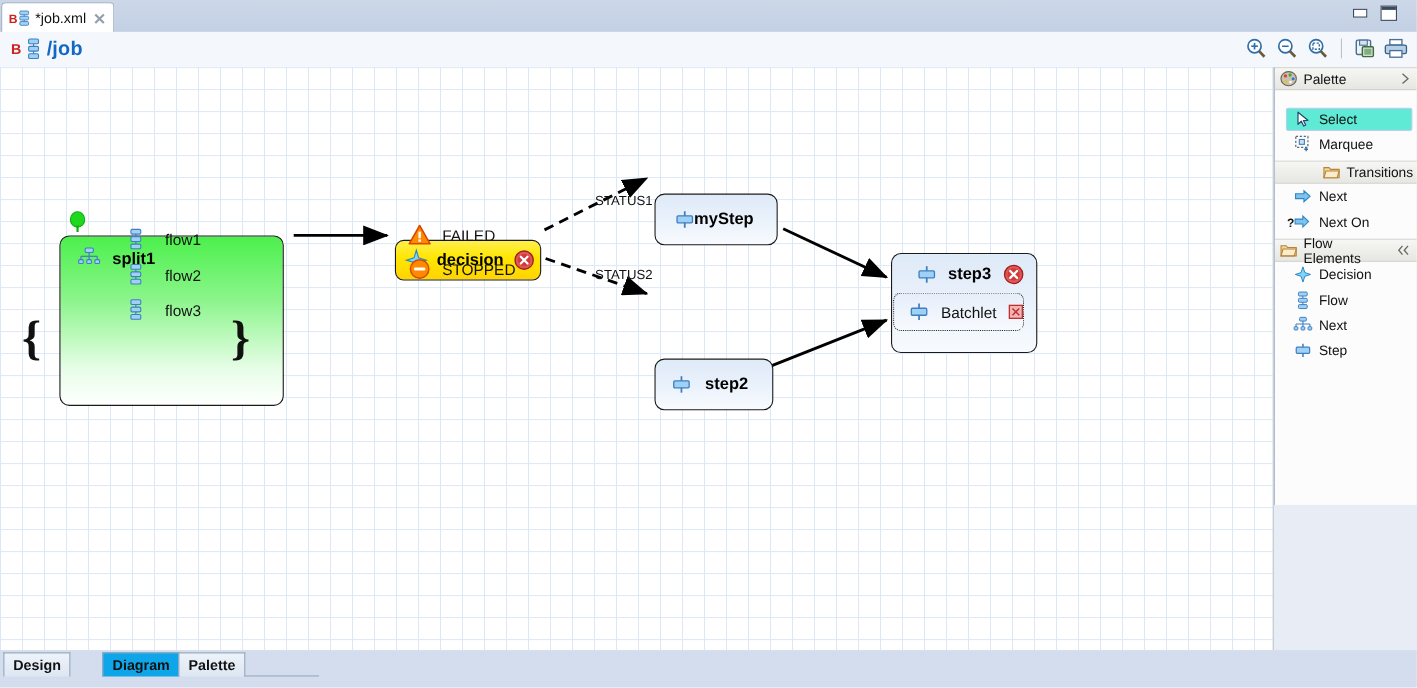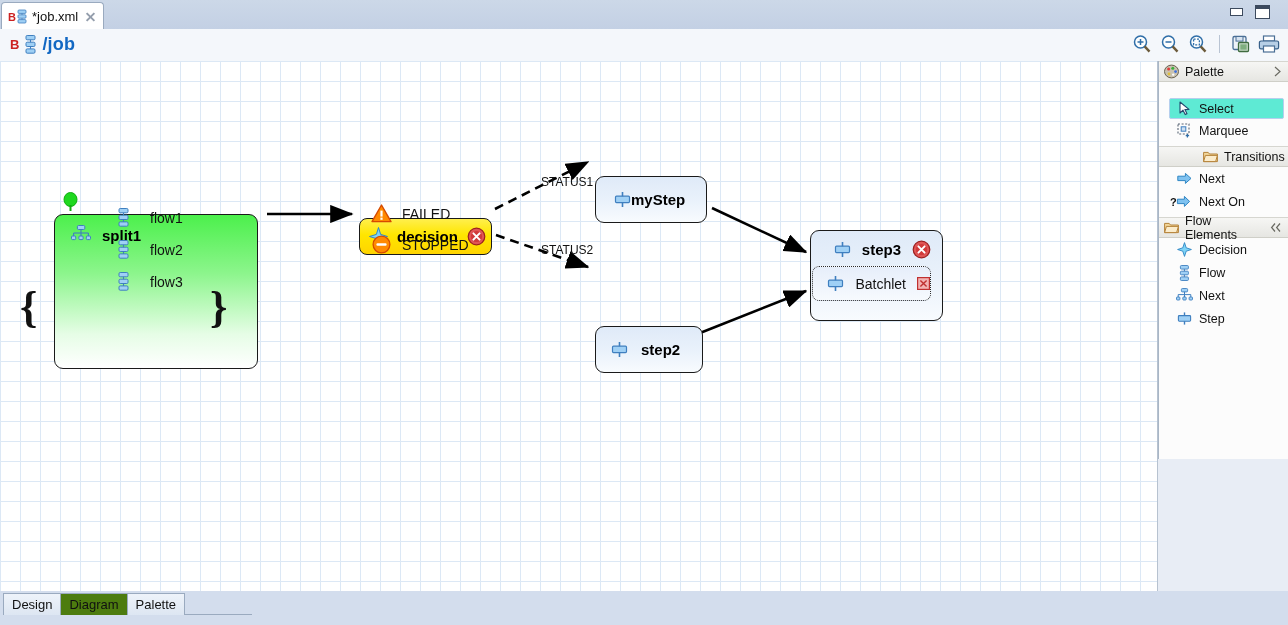--- a/index.html
+++ b/index.html
@@ -105,22 +105,22 @@
   .pal-item.sel{background:#5eead4;border:1px solid #b6cfee;border-radius:2px;
     margin:16px 4px 0 10px;padding-left:7px;height:21px;}
   .pal-ico{width:15px;height:15px;display:flex;align-items:center;justify-content:center;flex:0 0 15px;}
 
   
   .bottom{position:absolute;left:0;top:591px;width:1288px;height:34px;
     background:#d3dded;}
   .btabs{position:absolute;left:3px;top:2px;display:flex;align-items:flex-end;height:22px;}
   .btab{height:21px;display:flex;align-items:center;padding:0 8px;font-size:13px;
     color:#111;border:1px solid #9aaabf;border-bottom:none;
-    background:linear-gradient(to bottom,#eef3fa,#dde6f2);margin-right:-1px;}
-  .btab.active{background:#4d7c0f;}
+    background:linear-gradient(to bottom,#eef3fa,#dde6f2);margin-right:-1px;font-weight:bold;}
+  .btab.active{background:#0ea5e9;margin-left:30px;}
   .bfill{height:21px;width:68px;border-bottom:1px solid #9aaabf;}
 
   svg{display:block;overflow:visible;}
 </style>
 </head>
 <body>
 
 <div class="app">
 
   <div class="tabbar">

